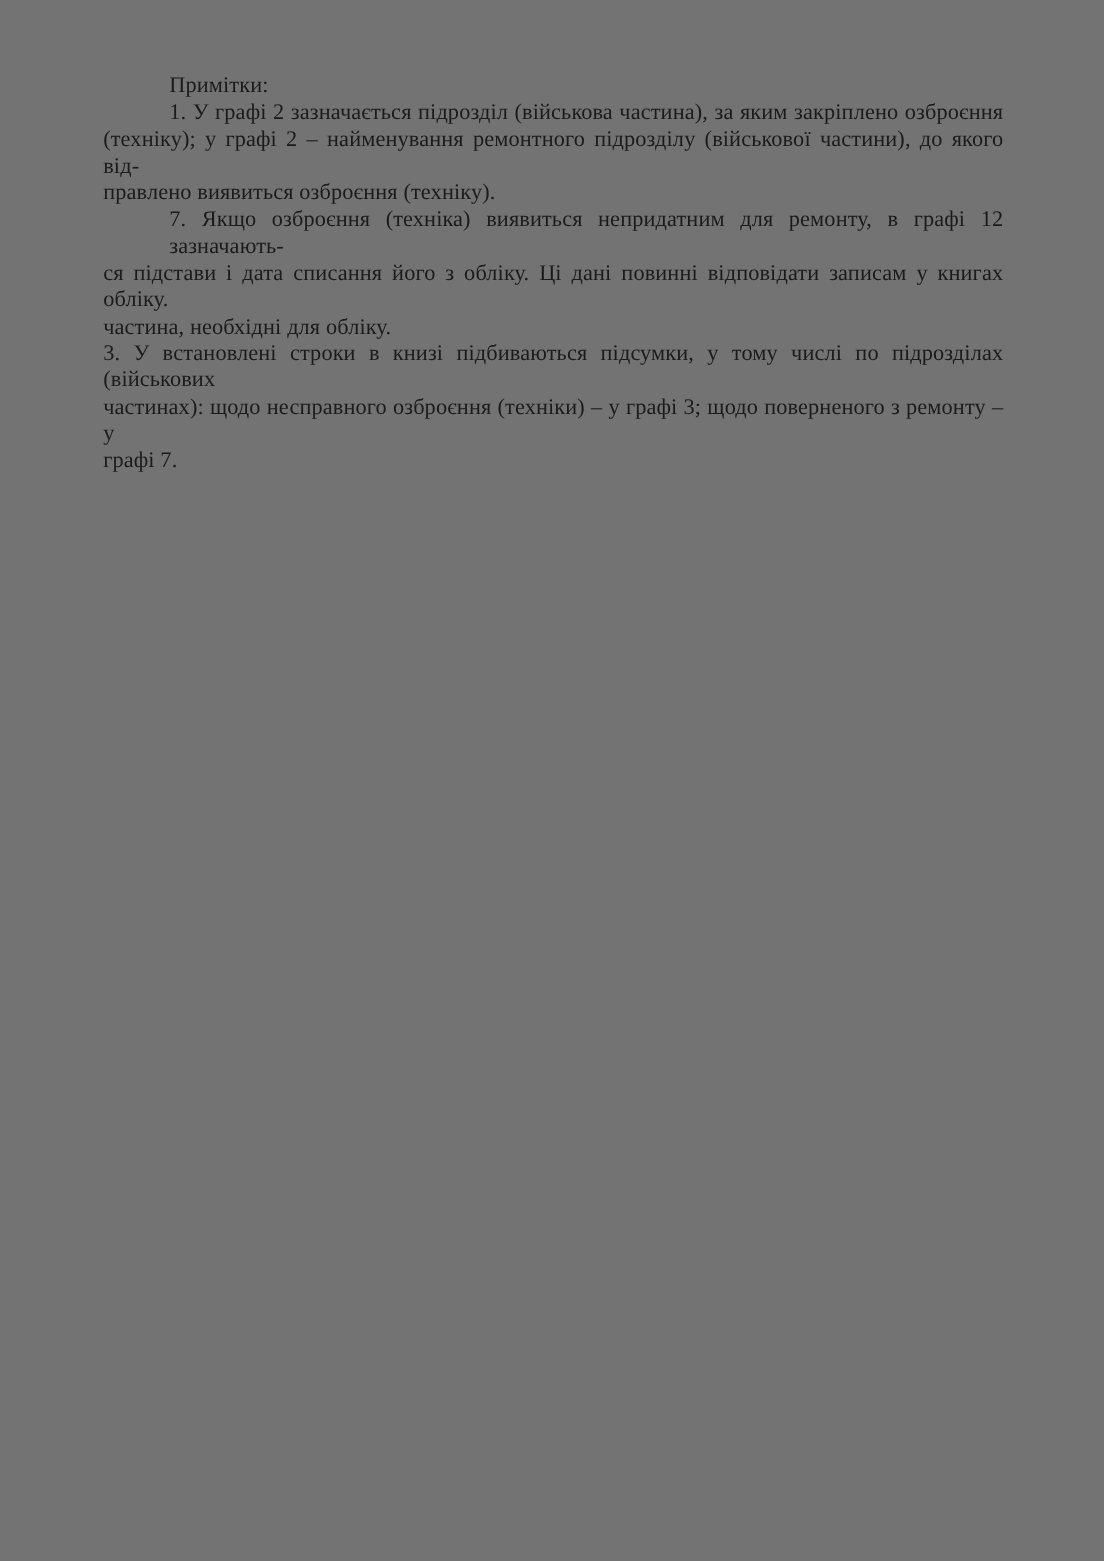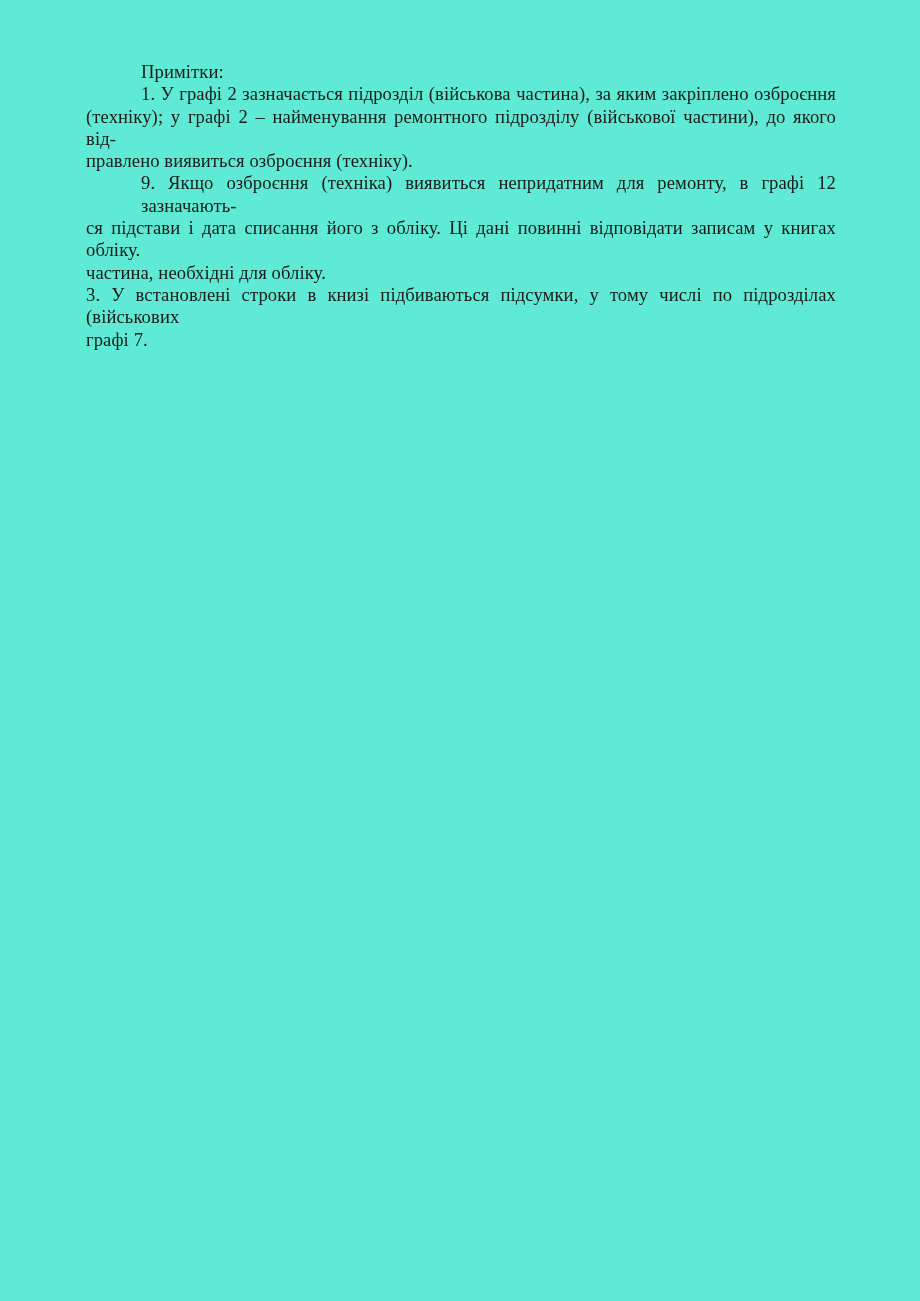--- a/index.html
+++ b/index.html
@@ -4,21 +4,21 @@
 <style>
   html, body {
     margin: 0;
     padding: 0;
     background: #ffffff;
   }
   .page {
     position: relative;
     width: 920px;
     height: 1301px;
-    background: #5eead4;
+    background: #737373;
     overflow: hidden;
     font-family: "Liberation Serif", "DejaVu Serif", serif;
   }
   .textblock {
     position: absolute;
     left: 86px;
     top: 61px;
     width: 750px;
     color: #1b1b1b;
     font-size: 18.6px;
@@ -44,19 +44,20 @@
 </style>
 </head>
 <body>
 
 <div class="page">
   <div class="textblock">
     <div class="line indent last">Примітки:</div>
     <div class="line indent justify">1. У графі 2 зазначається підрозділ (військова частина), за яким закріплено озброєння</div>
     <div class="line justify">(техніку); у графі 2 – найменування ремонтного підрозділу (військової частини), до якого від-</div>
     <div class="line last">правлено виявиться озброєння (техніку).</div>
-    <div class="line indent justify">9. Якщо озброєння (техніка) виявиться непридатним для ремонту, в графі 12 зазначають-</div>
+    <div class="line indent justify">7. Якщо озброєння (техніка) виявиться непридатним для ремонту, в графі 12 зазначають-</div>
     <div class="line justify">ся підстави і дата списання його з обліку. Ці дані повинні відповідати записам у книгах обліку.</div>
     <div class="line last">частина, необхідні для обліку.</div>
     <div class="line justify">3. У встановлені строки в книзі підбиваються підсумки, у тому числі по підрозділах (військових</div>
+    <div class="line justify">частинах): щодо несправного озброєння (техніки) – у графі 3; щодо поверненого з ремонту – у</div>
     <div class="line last">графі 7.</div>
   </div>
 </div>
 
 </body></html>

